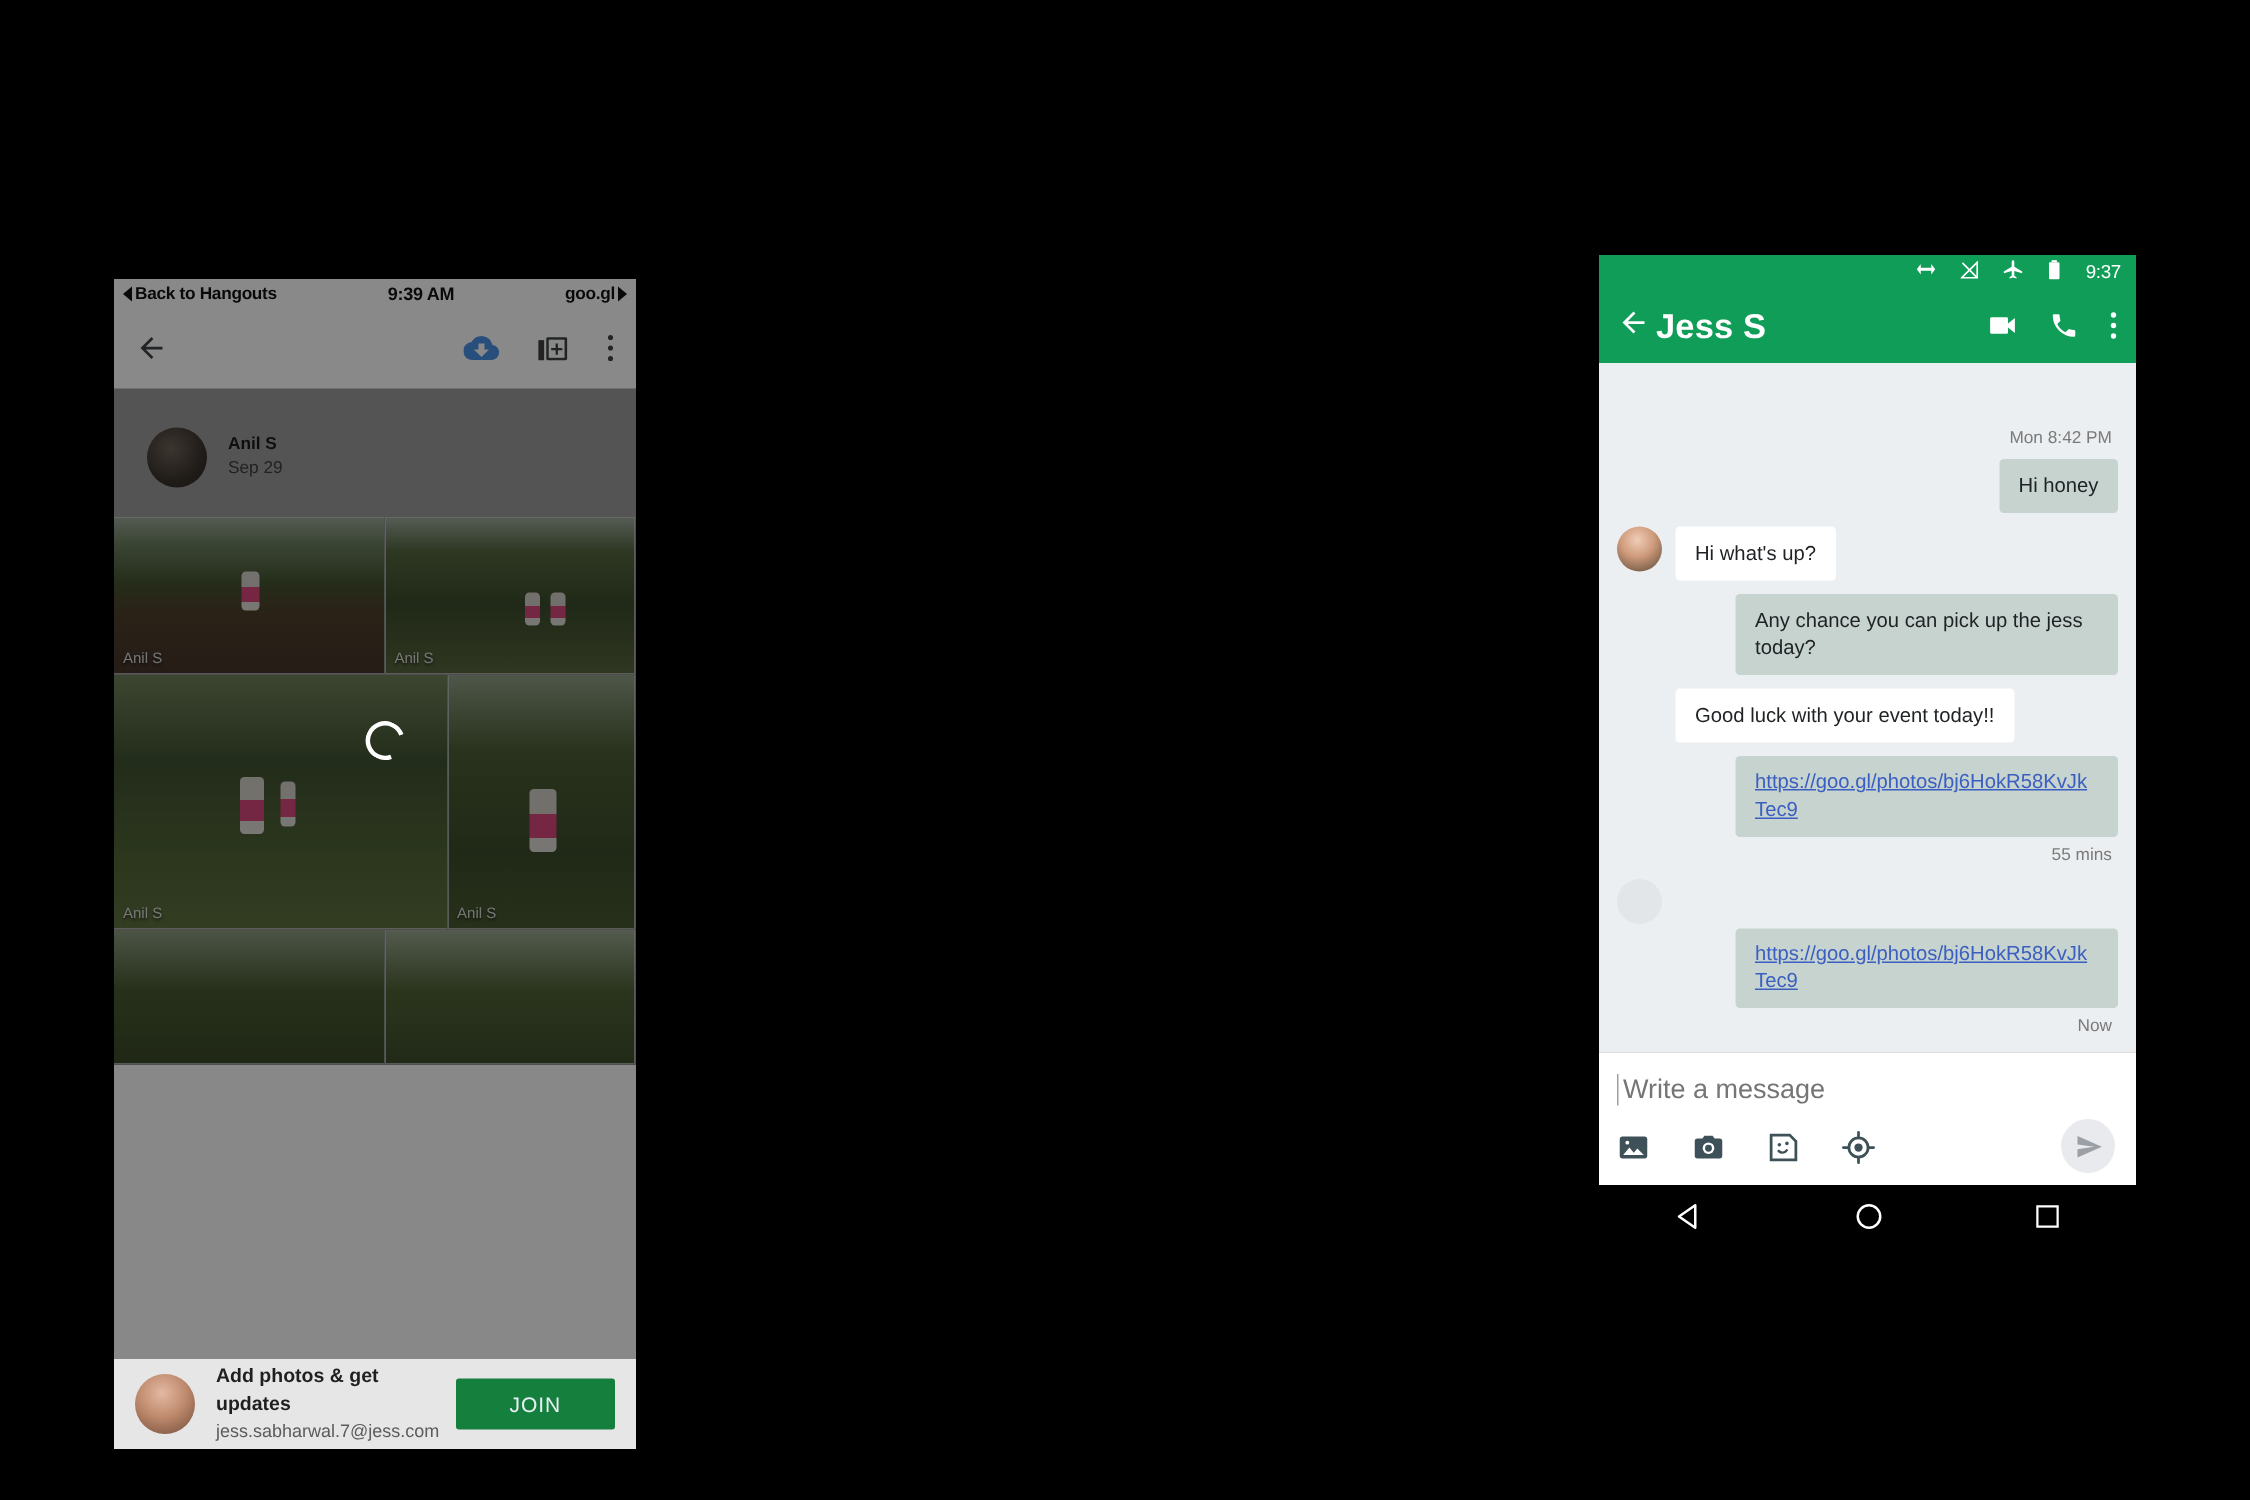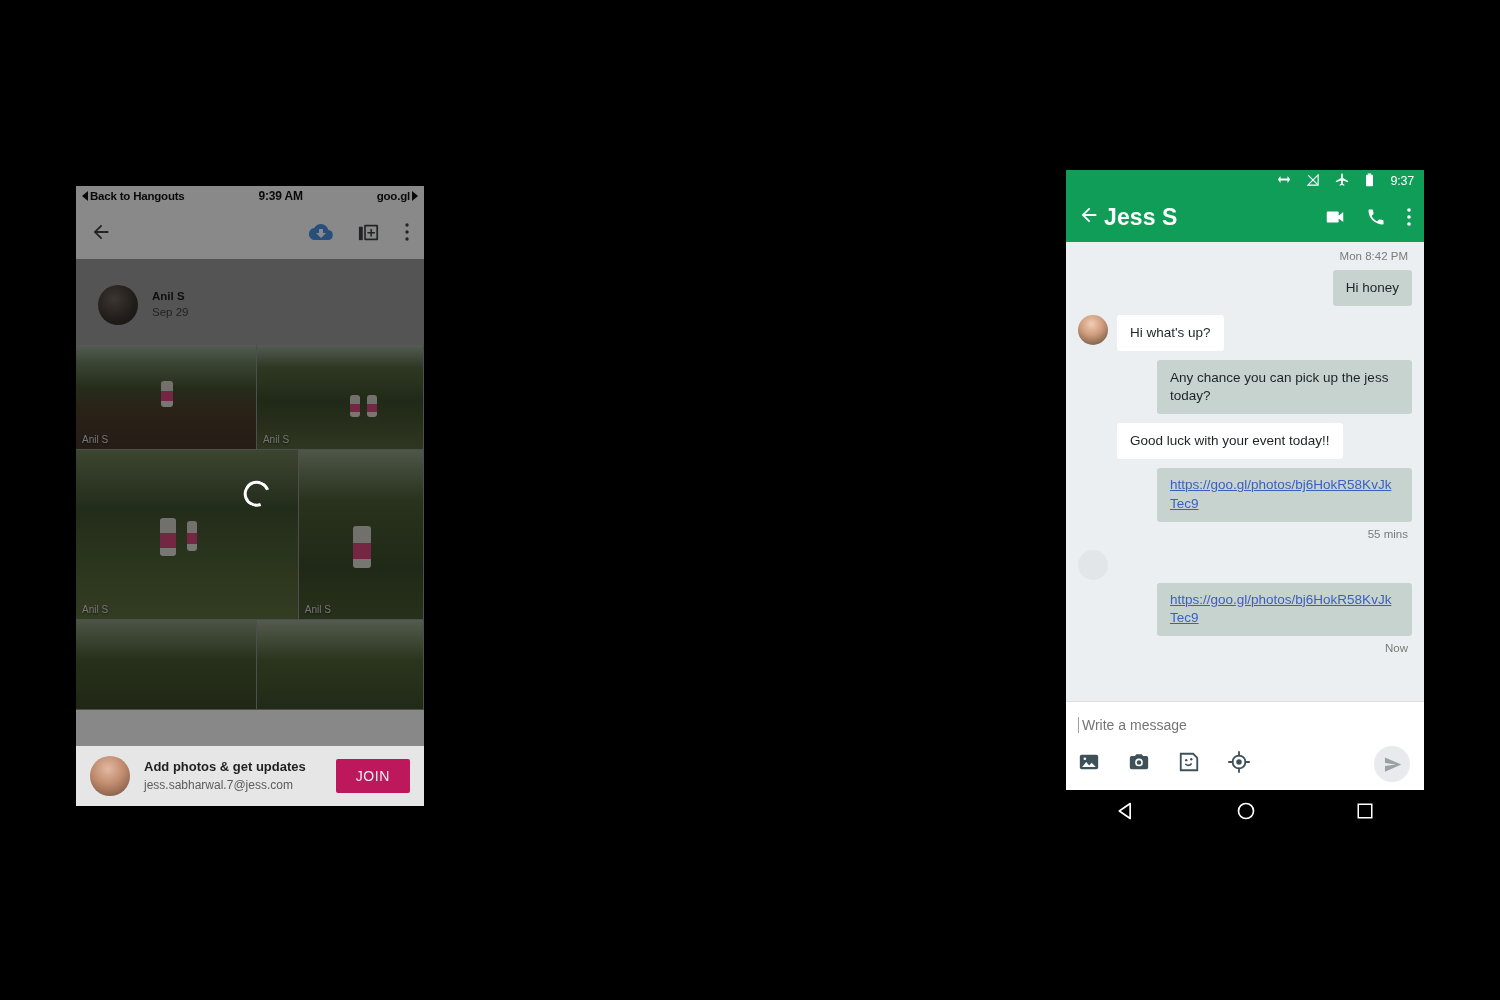--- a/index.html
+++ b/index.html
@@ -7,21 +7,21 @@
     width: 1500px; height: 1000px;
     background: #000;
     font-family: "Liberation Sans", sans-serif;
     overflow: hidden;
   }
   .stage { position: relative; width: 1500px; height: 1000px; background: #000; }
 
   
   .phone-left {
     position: absolute; left: 76px; top: 186px;
-    width: 348px; height: 620px;
+    width: 348px; height: 780px;
     background: #f7f7f7;
     overflow: hidden;
   }
   .ios-statusbar {
     height: 19px; background: #fafafa;
     display: flex; align-items: center; justify-content: space-between;
     padding: 0 6px;
     font-size: 11.5px; font-weight: bold; color: #111;
     letter-spacing: -0.2px;
   }
@@ -110,23 +110,23 @@
     display: flex; align-items: center; padding: 0 14px;
   }
   .join-av {
     width: 40px; height: 40px; border-radius: 50%; flex: none; margin-right: 14px;
     background: radial-gradient(circle at 45% 32%, #e3b9a3 0%, #c08b6e 45%, #6d4a38 100%);
   }
   .join-text { flex: 1; line-height: 1.45; }
   .join-title { font-size: 13px; font-weight: bold; color: #1f1f1f; }
   .join-mail { font-size: 12px; color: #5c5c5c; }
   .join-btn {
-    background: #be185d; color: #e9eef3; border: none;
+    background: #15803d; color: #e9eef3; border: none;
     font-size: 14px; letter-spacing: .6px;
-    padding: 9px 20px; border-radius: 2px; cursor: pointer;
+    padding: 9px 36px; border-radius: 2px; cursor: pointer;
     font-family: "Liberation Sans", sans-serif;
   }
 
   
   .phone-right {
     position: absolute; left: 1066px; top: 170px;
     width: 358px; height: 620px;
     background: #eceff1; overflow: hidden;
   }
   .and-statusbar {
@@ -141,21 +141,21 @@
     display: flex; align-items: center; padding: 0 12px; color: #fff;
   }
   .and-title { font-size: 23px; font-weight: bold; margin-left: 4px; letter-spacing: .1px; }
   .and-appbar .spacer { flex: 1; }
   .ab-icon { margin-left: 20px; display: flex; align-items: center; cursor: pointer; }
 
   .chat-area {
     height: 459px; background: #eceff1;
     padding: 6px 12px 4px 12px; overflow: hidden; position: relative;
   }
-  .day-stamp { text-align: right; font-size: 11.5px; color: #7a7a7a; padding: 2px 4px 8px 0; }
+  .day-stamp { text-align: right; font-size: 11.5px; color: #7a7a7a; padding: 2px 4px 8px 0; margin-top: 36px; }
   .msg-row { display: flex; align-items: flex-start; margin-bottom: 9px; }
   .msg-row.out { justify-content: flex-end; }
   .avatar {
     width: 30px; height: 30px; border-radius: 50%; flex: none; margin-right: 9px;
     background: radial-gradient(circle at 45% 30%, #f0cdb6 0%, #cf9b7c 42%, #8a6a53 75%, #4c5a60 100%);
   }
   .avatar.ghost { background: #dfe3e5; opacity: .75; }
   .bubble {
     max-width: 255px; padding: 9px 13px; border-radius: 3px;
     font-size: 13.5px; line-height: 1.34; color: #1f2224;
@@ -167,21 +167,21 @@
     color: #3b5fc0; text-decoration: underline; font-size: 13.5px;
     word-break: break-all; display: block; line-height: 1.38;
   }
   .time-stamp { text-align: right; font-size: 11.5px; color: #7a7a7a; margin: -3px 4px 10px 0; }
 
   .compose {
     background: #fff; height: 89px; border-top: 1px solid #e0e0e0;
     position: relative; padding: 14px 12px 0 12px;
   }
   .compose-input {
-    border: none; outline: none; width: 78%; font-size: 14px; color: #0c4a6e;
+    border: none; outline: none; width: 78%; font-size: 18px; color: #0c4a6e;
     background: transparent; font-family: "Liberation Sans", sans-serif;
     border-left: 1px solid #9aa0a6; padding-left: 3px;
   }
   .compose-icons { display: flex; gap: 28px; margin-top: 17px; }
   .ci { cursor: pointer; display: flex; }
   .send-btn {
     position: absolute; right: 14px; bottom: 8px;
     width: 36px; height: 36px; border-radius: 50%; background: #e8eaed;
     display: flex; align-items: center; justify-content: center; cursor: pointer;
   }

